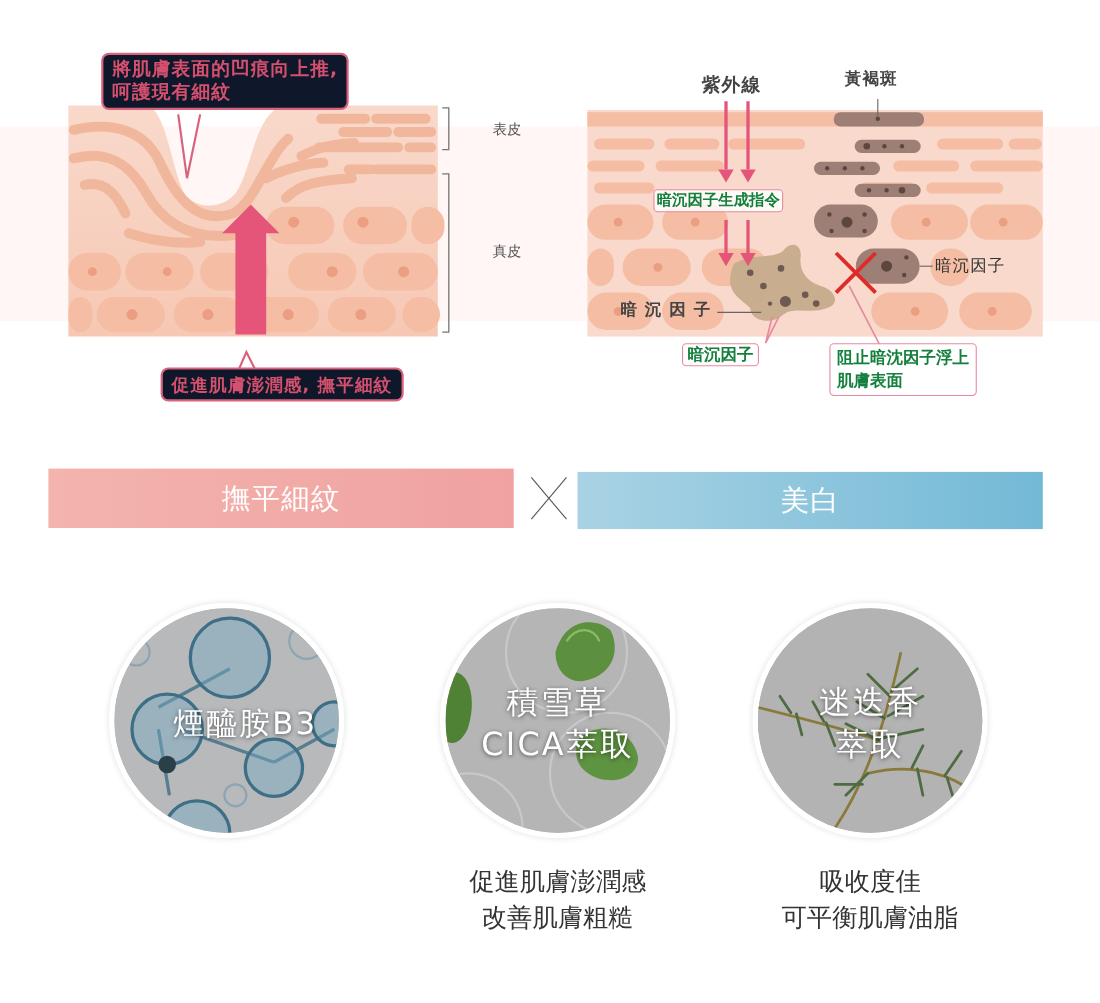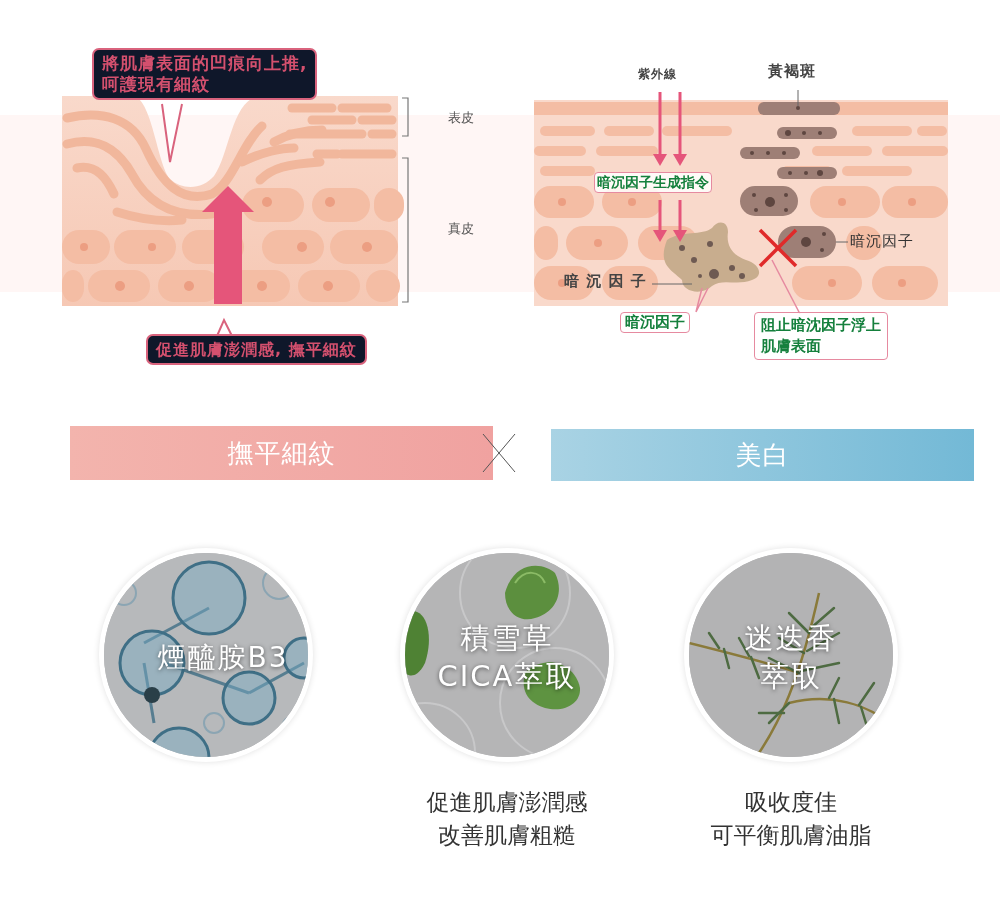--- a/index.html
+++ b/index.html
@@ -15,30 +15,30 @@
 
   .callout {
     position: absolute; background: #0f172a; border: 2px solid #d9637d; border-radius: 7px;
     color: #d4506e; font-weight: bold; font-size: 17px; line-height: 21px; padding: 3px 8px;
     letter-spacing: 1px; white-space: nowrap;
   }
   .side-label { position: absolute; font-size: 13px; color: #555; white-space: nowrap; margin-left: 32px; }
 
   
   #right-diagram { left: 532px; top: 50px; width: 440px; height: 330px; }
-  .dark-label { position: absolute; font-weight: bold; color: #444; font-size: 12px; white-space: nowrap; letter-spacing: 1px; }
+  .dark-label { position: absolute; font-weight: bold; color: #444; font-size: 17px; white-space: nowrap; letter-spacing: 1px; }
   .pink-label {
     position: absolute; color: #15803d; font-weight: bold; font-size: 15px; background: rgba(255,255,255,0.85);
     border: 1.5px solid #e68aa0; border-radius: 4px; padding: 0 4px; white-space: nowrap; line-height: 19px;
   }
 
   
   .banner {
     position: absolute; height: 54px; color: #fff; font-size: 26px; display: flex; align-items: center;
-    justify-content: center; letter-spacing: 1px; font-weight: 300; margin-left: 26px;
+    justify-content: center; letter-spacing: 1px; font-weight: 300;
   }
   #banner-left { left: 44px; top: 426px; width: 423px; background: linear-gradient(90deg, #f3b4ad, #f0a2a0); }
   #banner-right { left: 525px; top: 429px; width: 423px; height: 52px; background: linear-gradient(90deg, #a9d3e4, #73b9d6); }
   #times-icon { position: absolute; left: 481px; top: 432px; width: 36px; height: 42px; }
 
   
   .ingredient { position: absolute; top: 548px; width: 220px; }
   .circle {
     position: relative; width: 214px; height: 214px; border-radius: 50%; overflow: hidden;
     background: #b0b0b2; border: 5px solid #fff; box-shadow: 0 0 6px rgba(0,0,0,0.12); margin: 0 auto;

